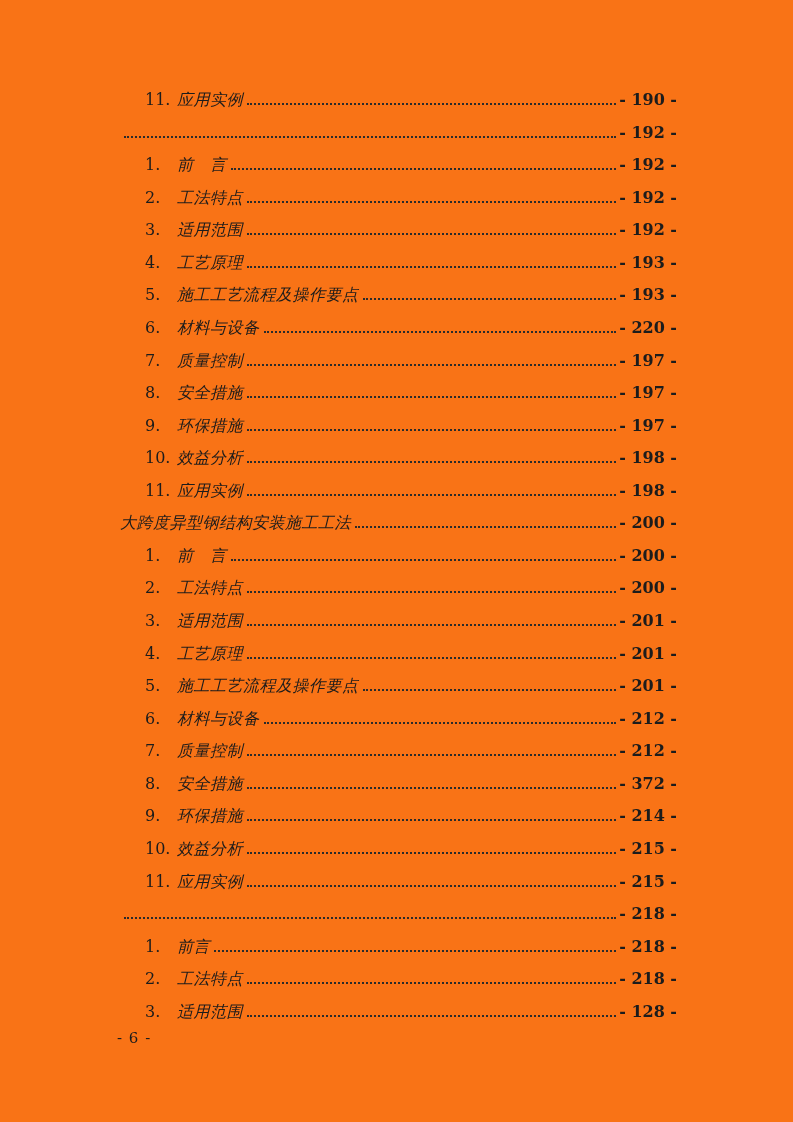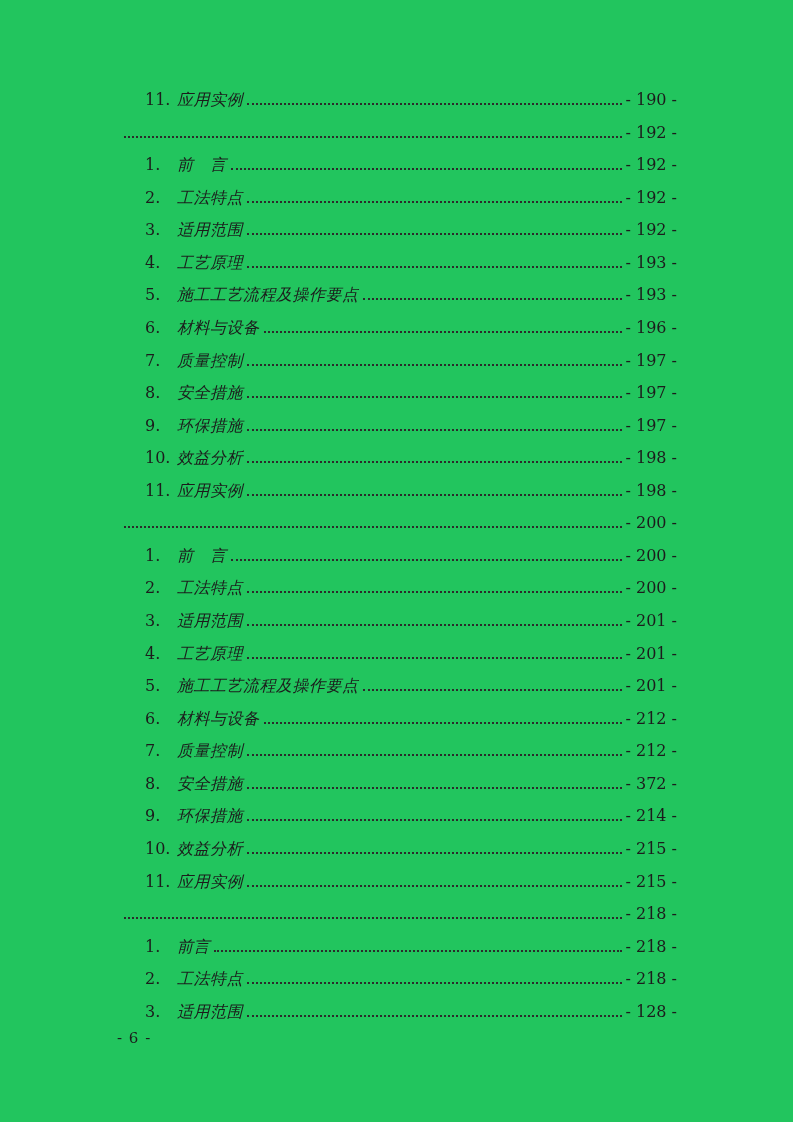--- a/index.html
+++ b/index.html
@@ -11,21 +11,21 @@
     position: relative;
     width: 793px;
     height: 1122px;
     overflow: hidden;
     font-family: "DejaVu Serif", "Liberation Serif", serif;
     color: #1c1c1c;
   }
   .page {
     position: absolute;
     inset: 0;
-    background: #22c55e;
+    background: #f97316;
   }
   .toc {
     position: absolute;
     left: 120px;
     top: 84px;
     width: 557px;
   }
   .toc-row {
     display: flex;
     align-items: baseline;
@@ -48,20 +48,21 @@
   }
   .toc-leader {
     flex: 1 1 auto;
     border-bottom: 2px dotted #2b2b2b;
     margin: 0 3px 0 4px;
     min-width: 12px;
   }
   .toc-page {
     flex: 0 0 auto;
     white-space: pre;
+    font-weight: bold;
   }
   .footer {
     position: absolute;
     left: 117px;
     top: 1028px;
     font-size: 15px;
     line-height: 20px;
     letter-spacing: 1px;
   }
 </style>
@@ -107,21 +108,21 @@
       <div class="toc-row lvl1">
         <span class="toc-num">5.</span>
         <span class="toc-title">施工工艺流程及操作要点</span>
         <span class="toc-leader"></span>
         <span class="toc-page">- 193 -</span>
       </div>
       <div class="toc-row lvl1">
         <span class="toc-num">6.</span>
         <span class="toc-title">材料与设备</span>
         <span class="toc-leader"></span>
-        <span class="toc-page">- 196 -</span>
+        <span class="toc-page">- 220 -</span>
       </div>
       <div class="toc-row lvl1">
         <span class="toc-num">7.</span>
         <span class="toc-title">质量控制</span>
         <span class="toc-leader"></span>
         <span class="toc-page">- 197 -</span>
       </div>
       <div class="toc-row lvl1">
         <span class="toc-num">8.</span>
         <span class="toc-title">安全措施</span>
@@ -140,20 +141,21 @@
         <span class="toc-leader"></span>
         <span class="toc-page">- 198 -</span>
       </div>
       <div class="toc-row lvl1">
         <span class="toc-num">11.</span>
         <span class="toc-title">应用实例</span>
         <span class="toc-leader"></span>
         <span class="toc-page">- 198 -</span>
       </div>
       <div class="toc-row lvl0">
+        <span class="toc-title">大跨度异型钢结构安装施工工法</span>
         <span class="toc-leader"></span>
         <span class="toc-page">- 200 -</span>
       </div>
       <div class="toc-row lvl1">
         <span class="toc-num">1.</span>
         <span class="toc-title">前　言</span>
         <span class="toc-leader"></span>
         <span class="toc-page">- 200 -</span>
       </div>
       <div class="toc-row lvl1">

